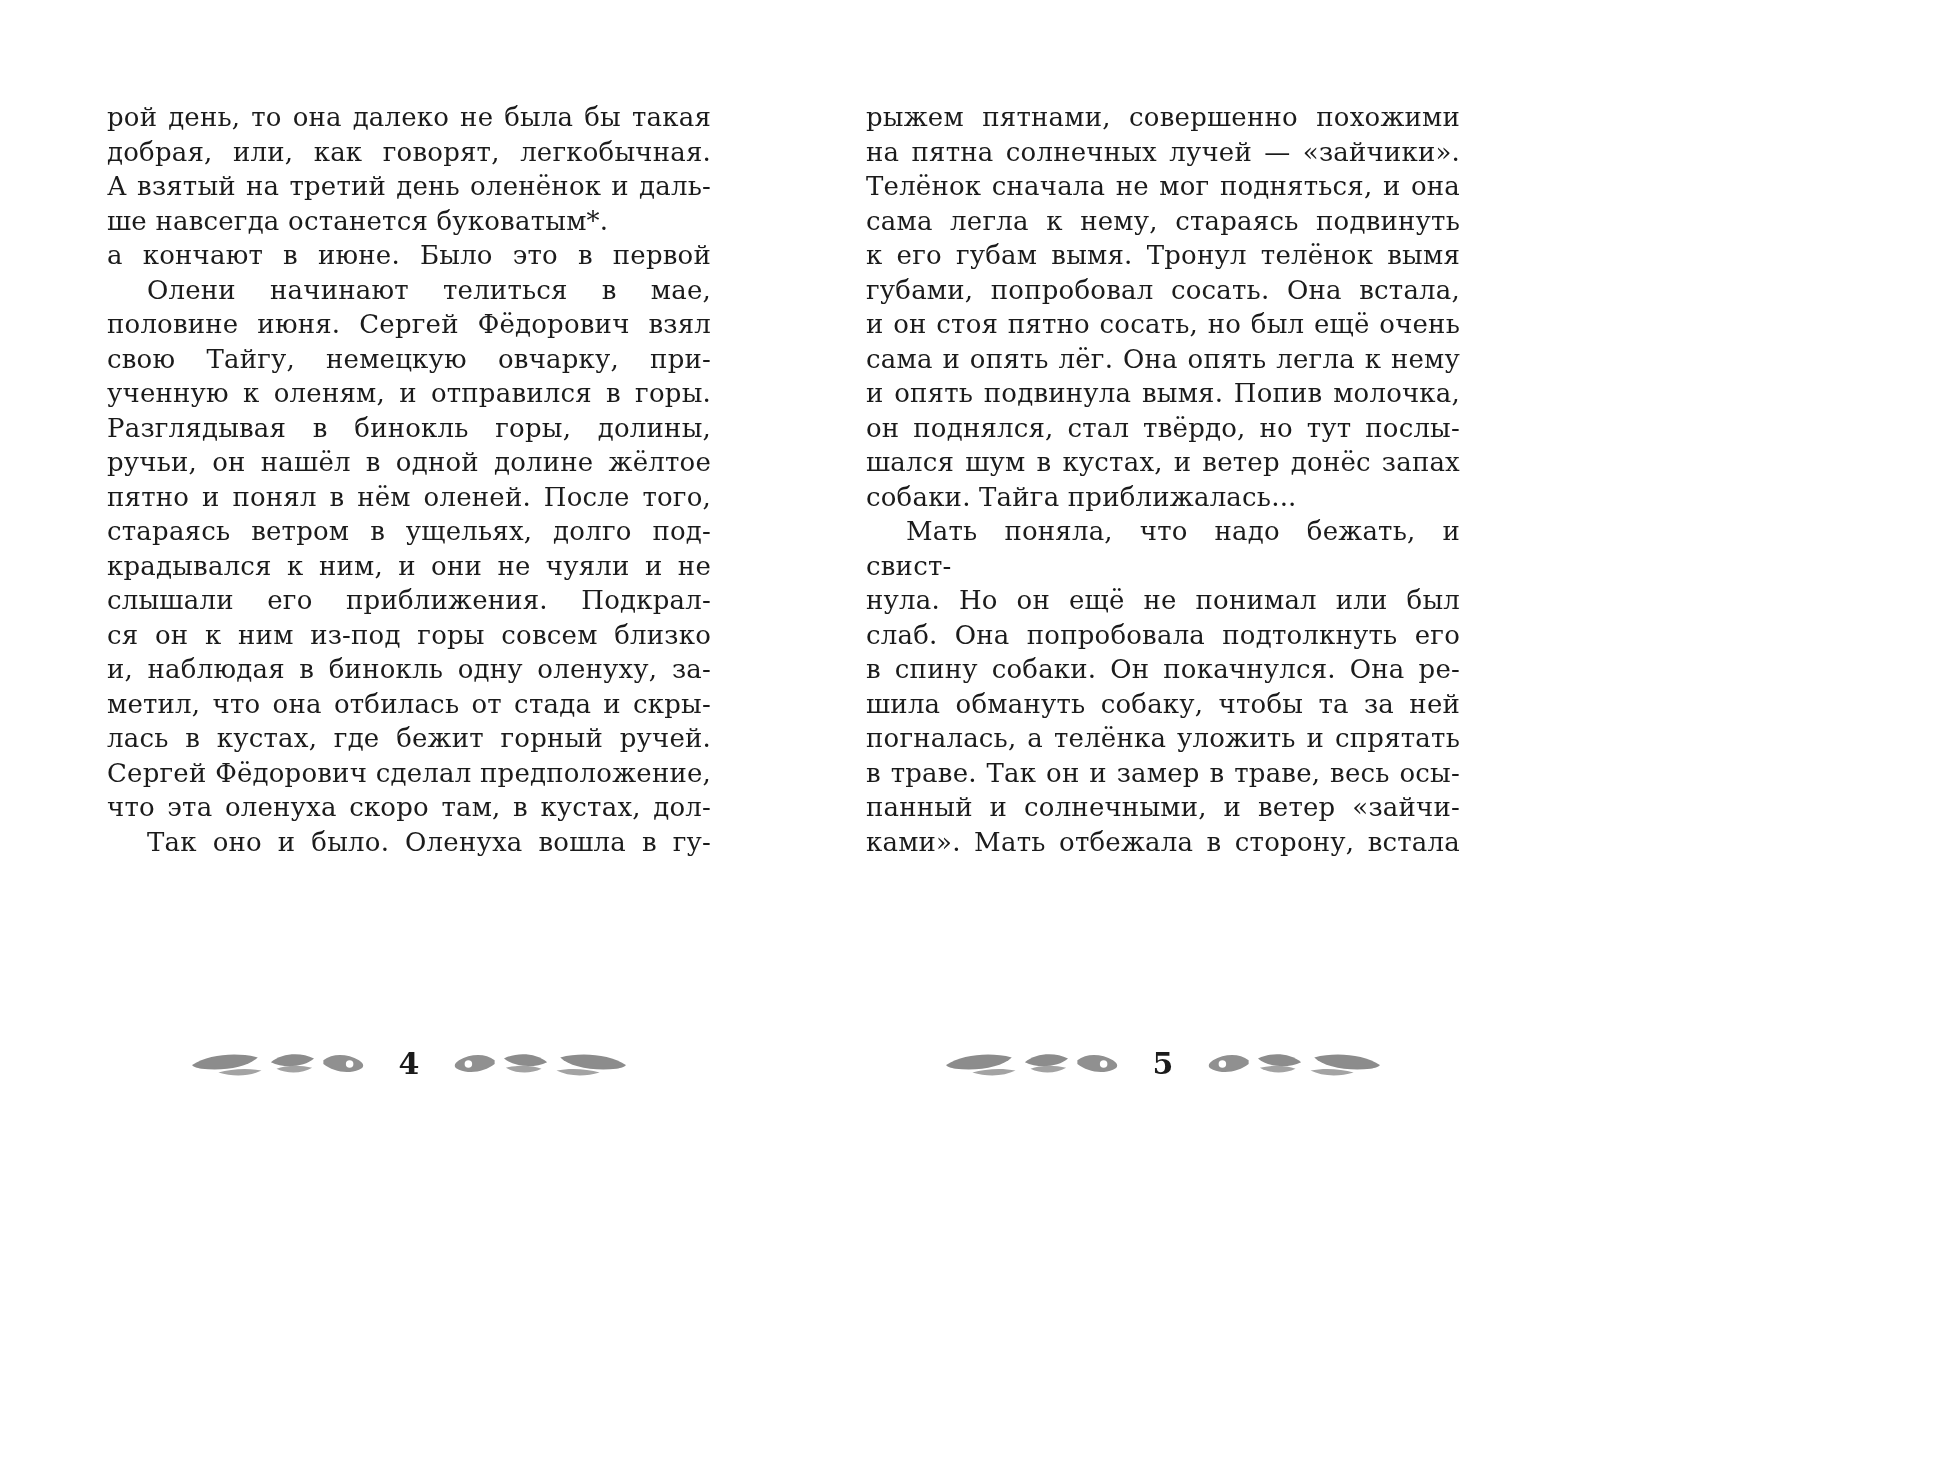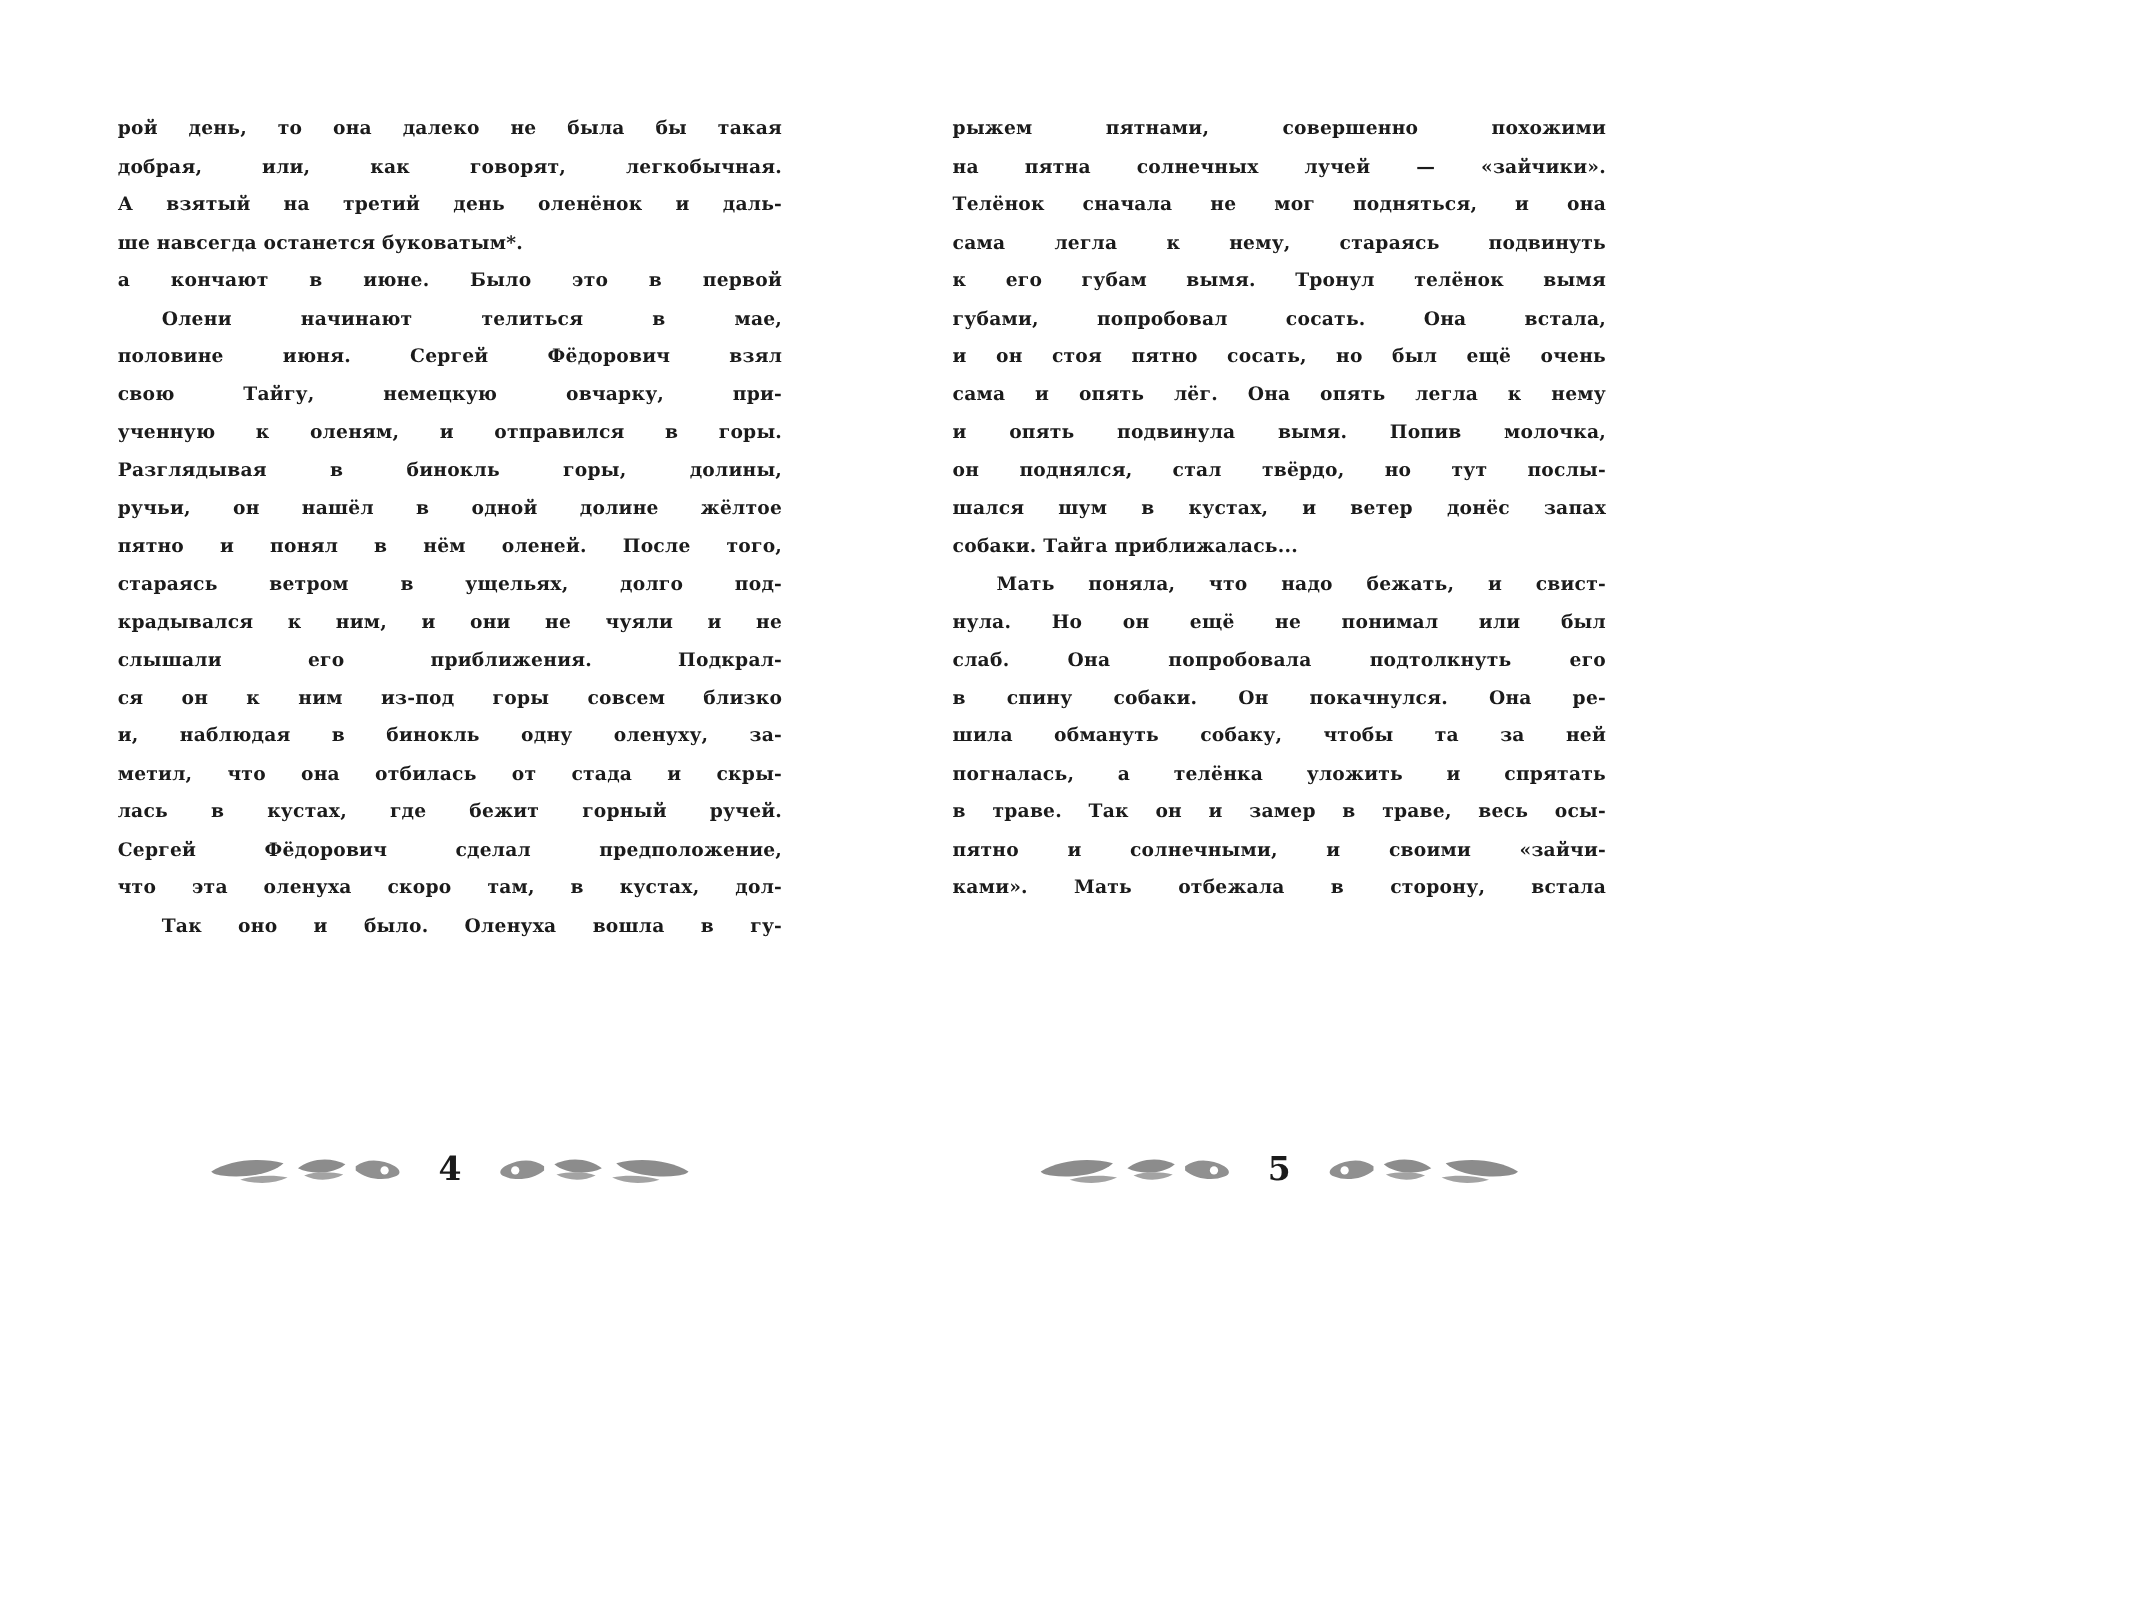--- a/index.html
+++ b/index.html
@@ -16,22 +16,22 @@
     overflow: hidden;
   }
   .page-col {
     position: absolute;
     top: 100px;
   }
   .page-col.left  { left: 107px; width: 604px; }
   .page-col.right { left: 866px; width: 594px; }
 
   .line {
-    font-size: 17px;
-    font-weight: bold;
+    font-size: 26px;
+    font-weight: normal;
     line-height: 34.5px;
     text-align: justify;
     text-align-last: justify;
     letter-spacing: 0.2px;
     white-space: normal;
   }
   .line.end    { text-align-last: left; }
   .line.indent { text-indent: 40px; }
 
   .page-footer {
@@ -99,21 +99,21 @@
     <div class="line">он поднялся, стал твёрдо, но тут послы-</div>
     <div class="line">шался шум в кустах, и ветер донёс запах</div>
     <div class="line end">собаки. Тайга приближалась...</div>
     <div class="line indent">Мать поняла, что надо бежать, и свист-</div>
     <div class="line">нула. Но он ещё не понимал или был</div>
     <div class="line">слаб. Она попробовала подтолкнуть его</div>
     <div class="line">в спину собаки. Он покачнулся. Она ре-</div>
     <div class="line">шила обмануть собаку, чтобы та за ней</div>
     <div class="line">погналась, а телёнка уложить и спрятать</div>
     <div class="line">в траве. Так он и замер в траве, весь осы-</div>
-    <div class="line">пятно и солнечными, и своими «зайчи-</div>
+    <div class="line">панный и солнечными, и ветер «зайчи-</div>
     <div class="line">ками». Мать отбежала в сторону, встала</div>
 
   </div>
 
   <div class="page-footer left">
     <svg class="flourish" viewBox="0 0 200 32" aria-hidden="true">
       <g fill="#8c8c8c">
         <path d="M2 17 C20 6 48 3 72 9 C62 19 36 24 12 21 C7 20 3 19 2 17 Z"></path>
         <path d="M30 25 C46 30 64 29 76 23 C62 20 44 21 30 25 Z" fill="#a3a3a3"></path>
         <path d="M86 14 C98 4 118 3 132 10 C122 19 100 21 86 14 Z"></path>

